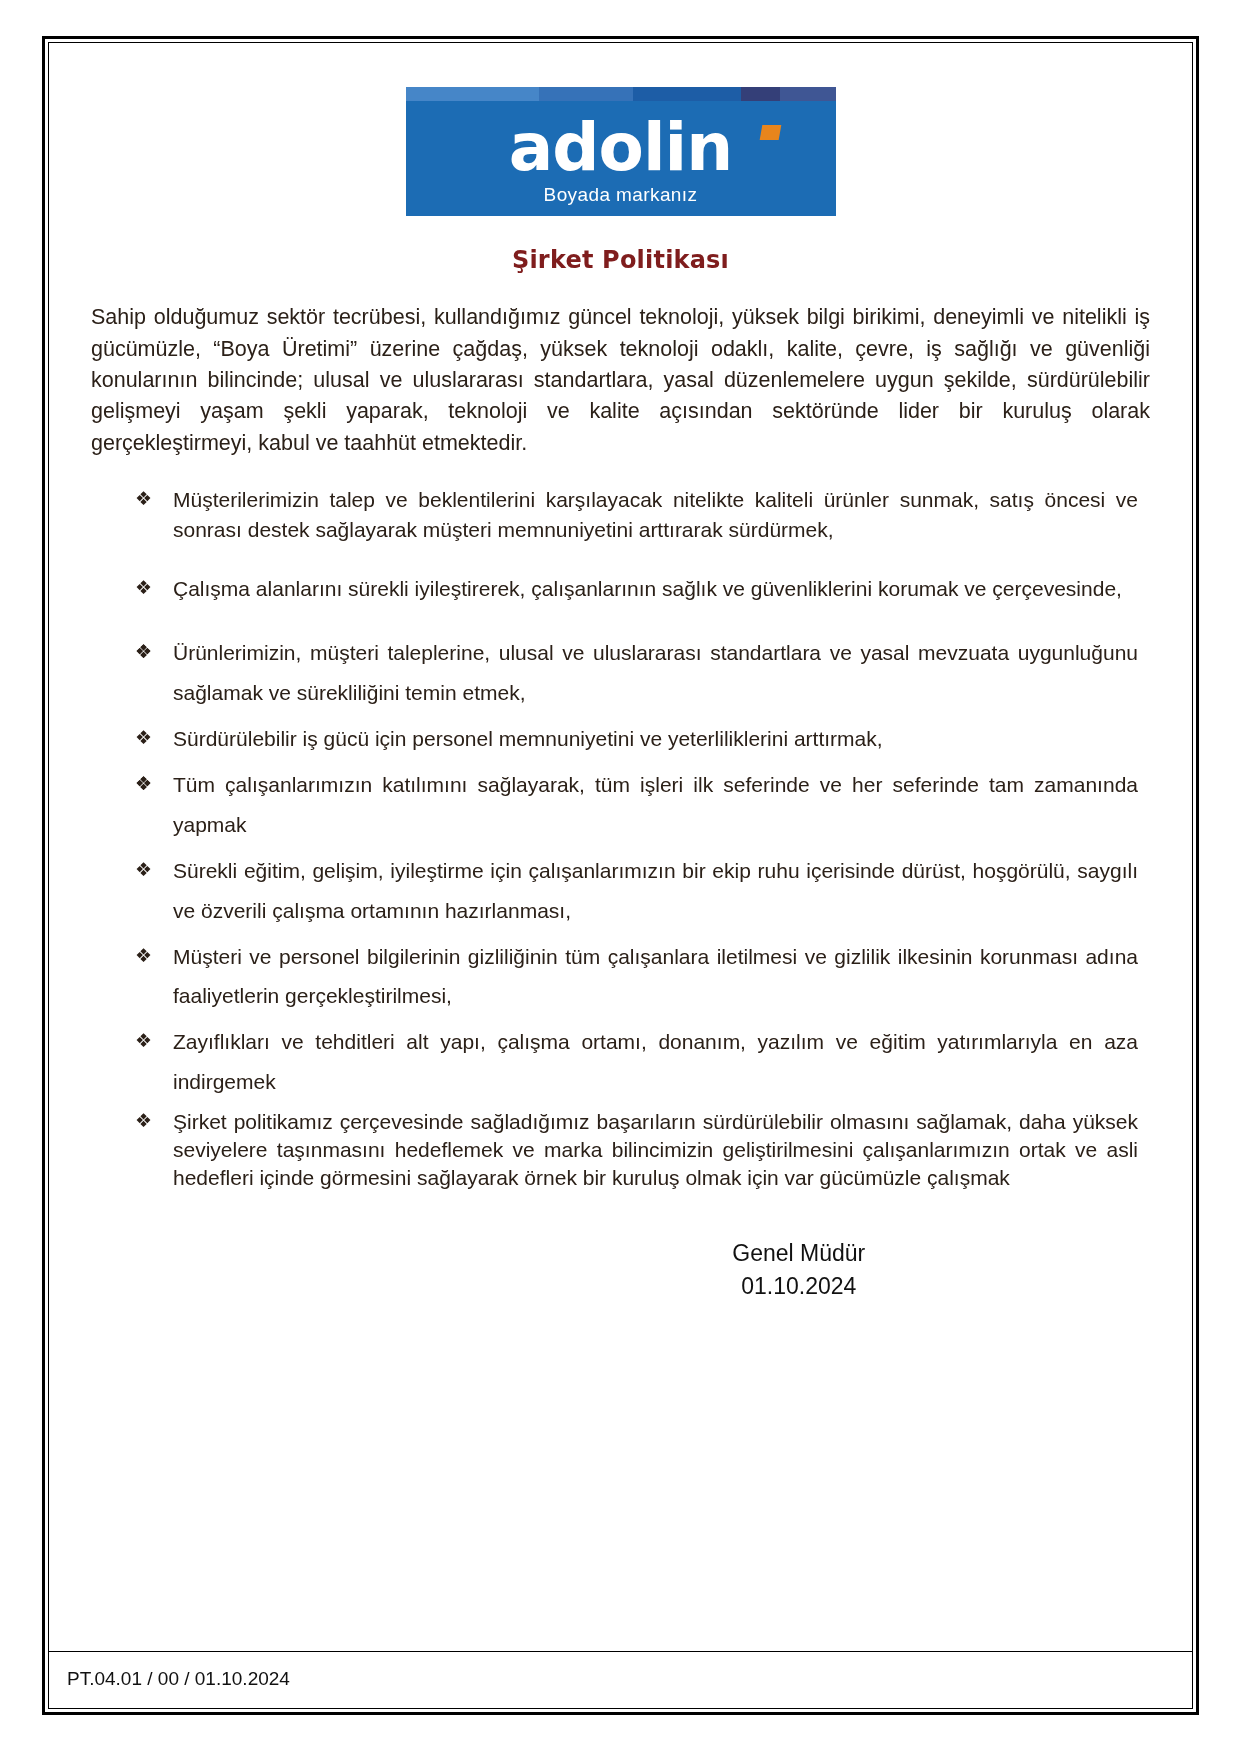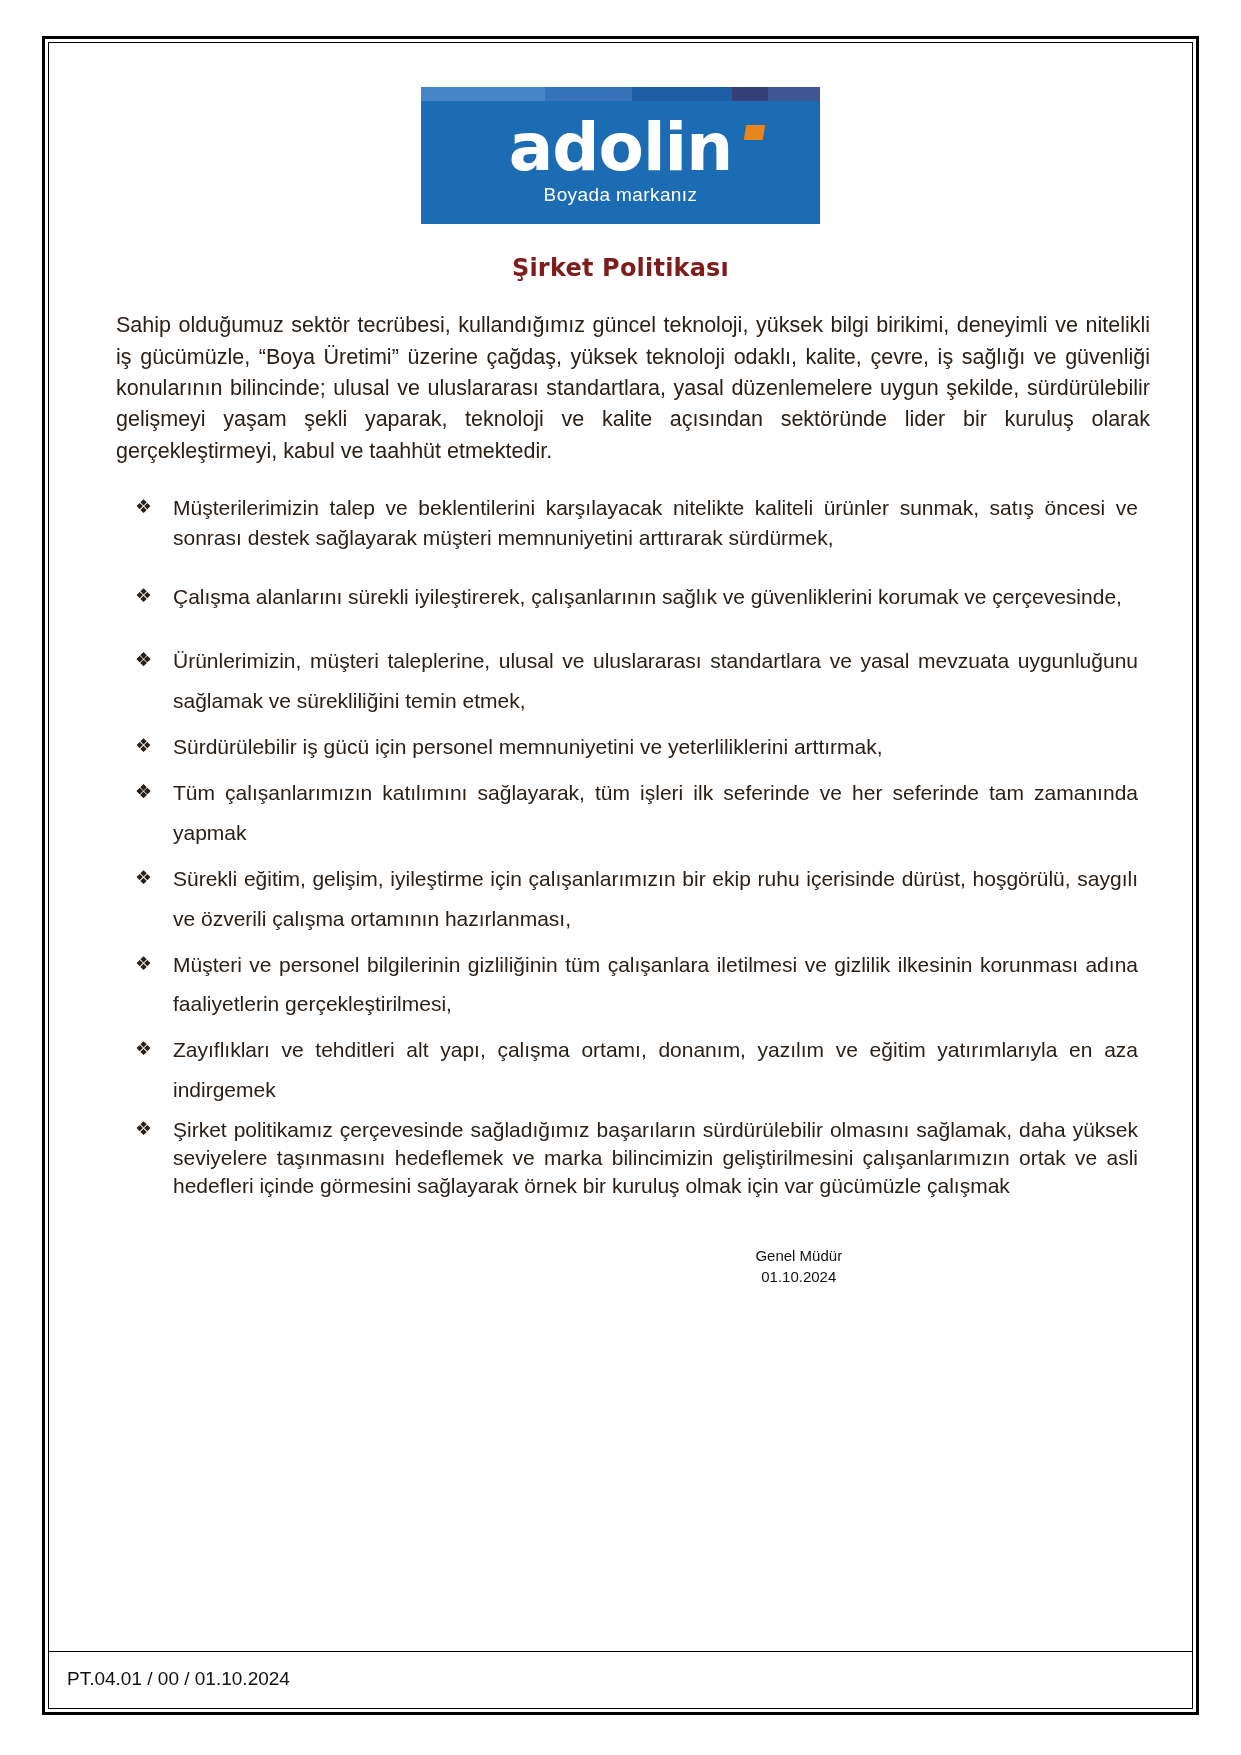--- a/index.html
+++ b/index.html
@@ -48,24 +48,24 @@
   }
 
   
   .logo-wrap {
     width: 100%;
     display: flex;
     justify-content: center;
     padding-top: 44px;
   }
   .logo {
-    width: 399px;
+    width: 430px;
     background: #1c6cb4;
     position: relative;
-    padding-bottom: 18px;
+    padding-bottom: 10px;
   }
   .logo-strip {
     display: flex;
     height: 14px;
     width: 100%;
   }
   .logo-strip span { display:block; height: 100%; }
   .s1 { flex: 0 0 31%; background: #4686c8; }
   .s2 { flex: 0 0 22%; background: #3672b8; }
   .s3 { flex: 0 0 25%; background: #1d5da6; }
@@ -116,21 +116,20 @@
     padding: 0 42px 0 42px;
   }
   .intro {
     margin-top: 28px;
     font-family: "Liberation Sans", sans-serif;
     font-size: 21.5px;
     line-height: 1.46;
     color: #2b2018;
     text-align: justify;
     text-justify: inter-word;
-    margin-left: 25px;
   }
 
   
   ul.bullets {
     list-style: none;
     margin: 26px 0 0 0;
     padding: 0 12px 0 38px;
   }
   ul.bullets li {
     position: relative;
@@ -152,21 +151,21 @@
   }
   li.tight  { line-height: 1.40; margin-bottom: 30px; }
   li.loose  { line-height: 1.90; margin-bottom: 6px; }
   li.packed { line-height: 1.34; margin-bottom: 4px; }
 
   
   .signature {
     margin: 44px 60px 0 0;
     text-align: center;
     font-family: "Liberation Sans", sans-serif;
-    font-size: 15px;
+    font-size: 23px;
     color: #111111;
     line-height: 1.45;
     width: 55%;
     margin-left: auto;
   }
 
   
   .footer-rule {
     position: absolute;
     left: 0;

